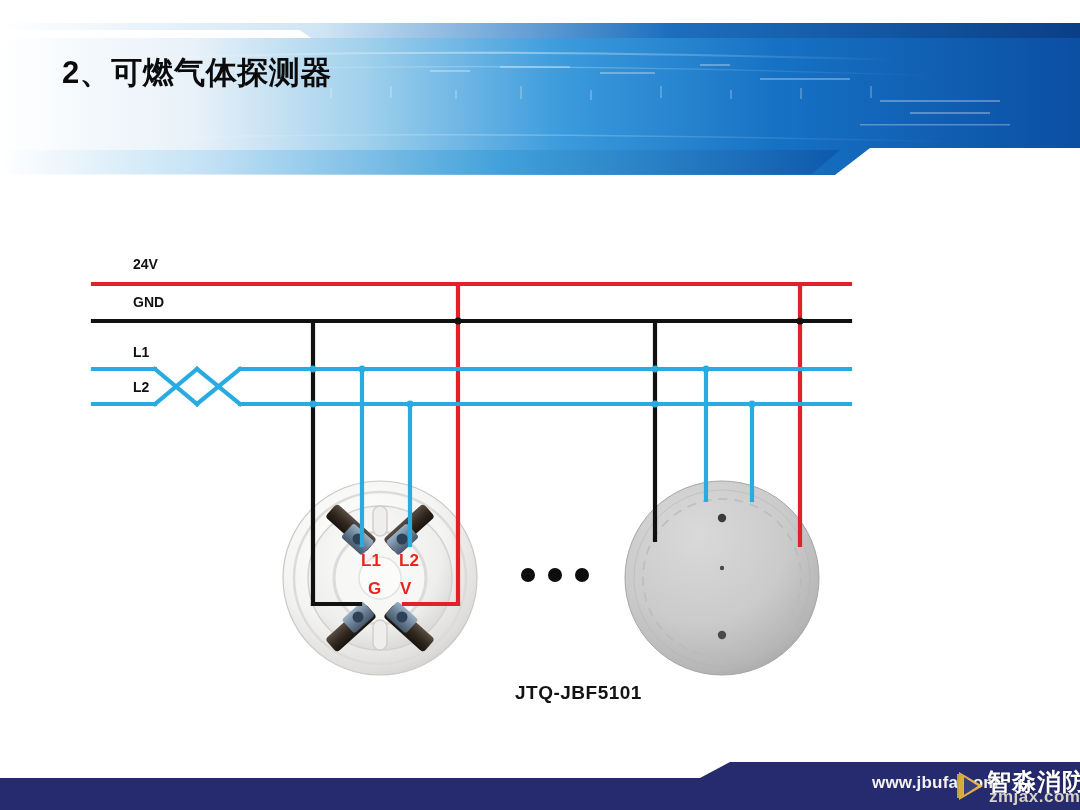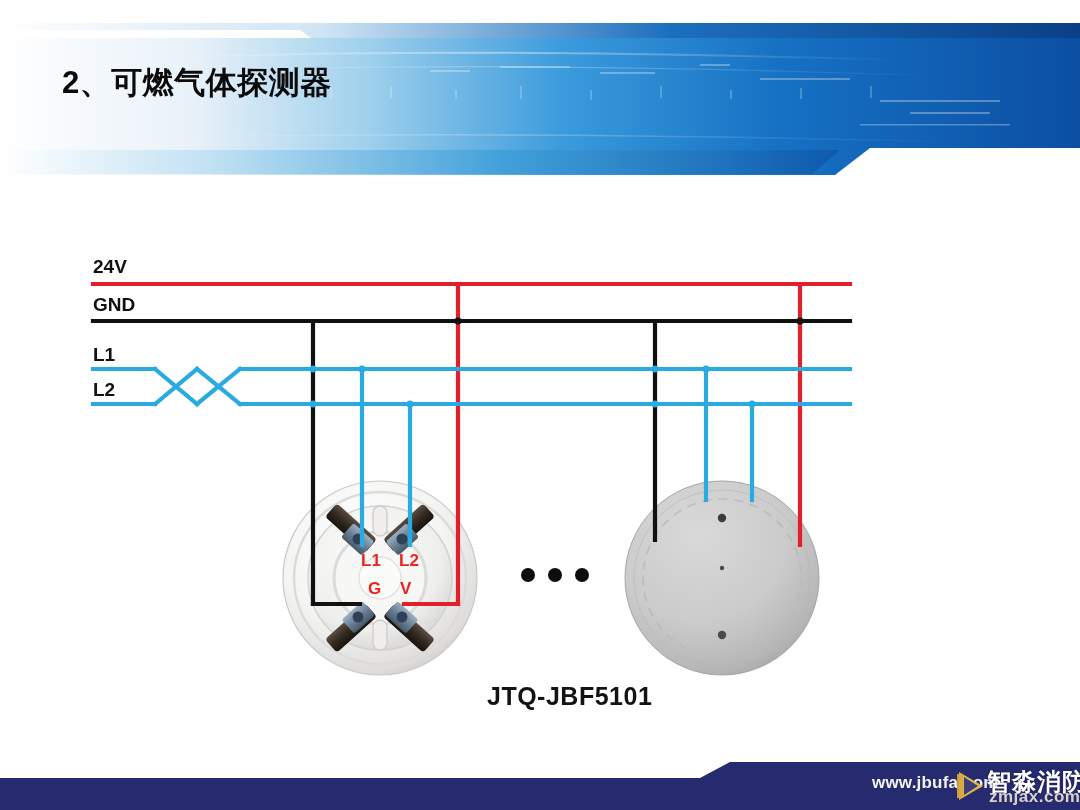--- a/index.html
+++ b/index.html
@@ -22,21 +22,21 @@
     width: 1080px;
     height: 180px;
     overflow: hidden;
     pointer-events: none;
   }
   .banner-svg { position:absolute; left:0; top:0; }
 
   #title-block {
     position: absolute;
     left: 62px;
-    top: 60px;
+    top: 50px;
     width: 760px;
   }
   .title-line {
     font-size: 31px;
     font-weight: bold;
     color: #0b0b0b;
     line-height: 46px;
     letter-spacing: 0.5px;
     white-space: nowrap;
     font-family: "Liberation Sans", "DejaVu Sans", sans-serif;
@@ -45,36 +45,37 @@
   
   #diagram {
     position: absolute;
     left: 0; top: 0;
     width: 1080px;
     height: 810px;
   }
 
   .bus-label {
     position: absolute;
-    font-size: 19px;
+    font-size: 14px;
     font-weight: bold;
     color: #111111;
     font-family: "Liberation Sans", "DejaVu Sans", sans-serif;
     white-space: nowrap;
+    margin-left: 40px;
   }
   #label-24v { left: 93px; top: 256px; }
   #label-gnd { left: 93px; top: 294px; }
   #label-l1  { left: 93px; top: 344px; }
   #label-l2  { left: 93px; top: 379px; }
 
   #device-caption {
     position: absolute;
-    left: 487px;
+    left: 515px;
     top: 682px;
-    font-size: 25px;
+    font-size: 19px;
     font-weight: bold;
     color: #131313;
     letter-spacing: 0.5px;
     white-space: nowrap;
   }
 
   .terminal-label {
     position: absolute;
     font-size: 17px;
     font-weight: bold;

